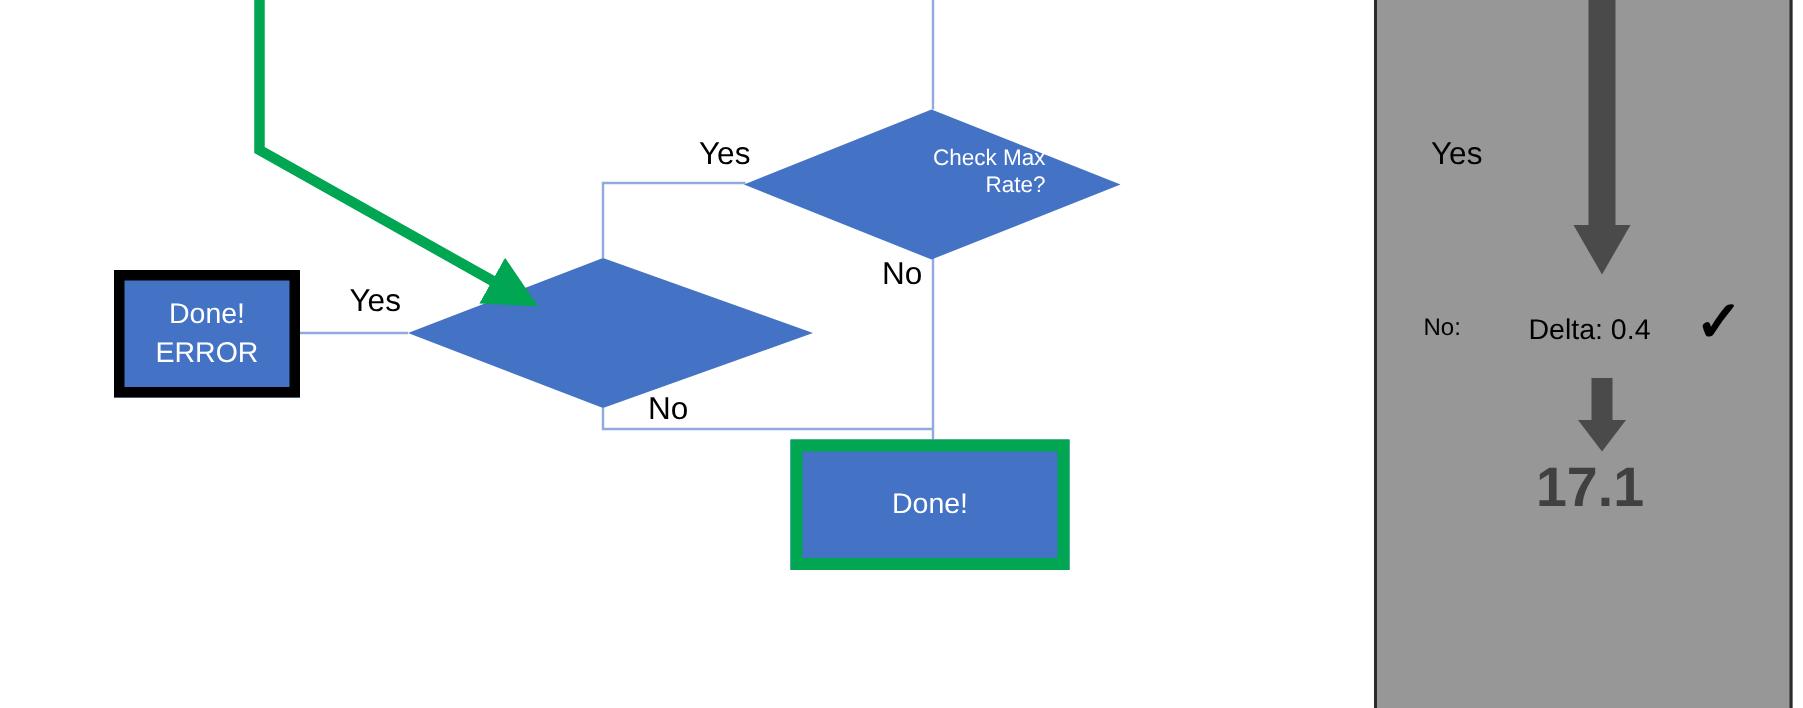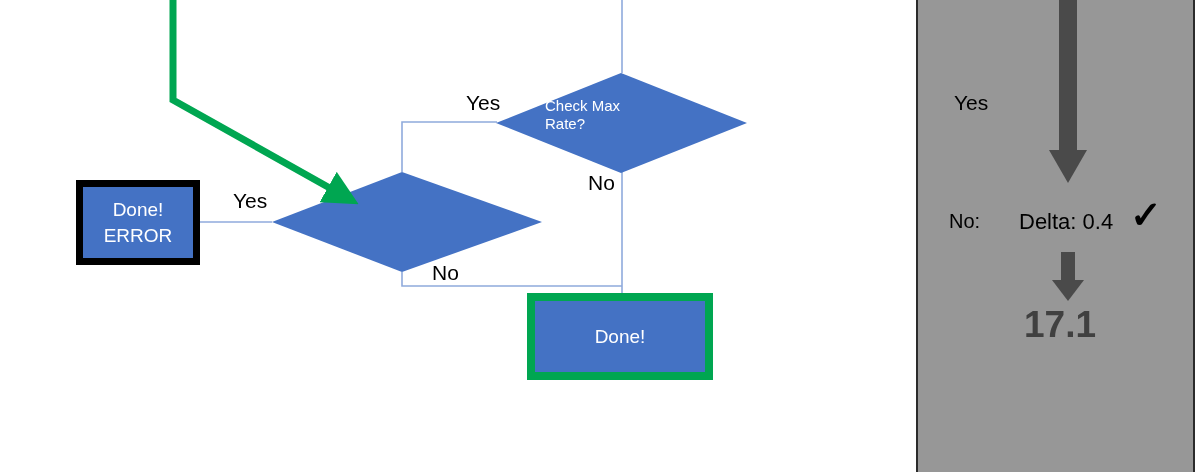--- a/index.html
+++ b/index.html
@@ -21,21 +21,21 @@
   #flow-svg {
     position: absolute;
     left: 0;
     top: 0;
     width: 1202px;
     height: 472px;
   }
   .node-label {
     position: absolute;
     color: #ffffff;
-    text-align: left;
+    text-align: right;
     line-height: 1.18;
     white-space: pre-line;
     pointer-events: none;
   }
   .edge-label {
     position: absolute;
     color: #000000;
     font-size: 21px;
     line-height: 1;
     white-space: nowrap;
@@ -130,26 +130,26 @@
     line-height: 1;
   }
   #panel-yes {
     left: 36px;
     top: 92px;
     font-size: 21px;
   }
   #panel-no {
     left: 31px;
     top: 211px;
-    font-size: 20px;
+    font-size: 16px;
   }
   #panel-delta {
     left: 101px;
     top: 211px;
-    font-size: 22px;
+    font-size: 19px;
   }
   #panel-check {
     left: 212px;
     top: 196px;
     font-size: 38px;
     font-weight: bold;
     line-height: 1;
   }
   #panel-value {
     left: 106px;

